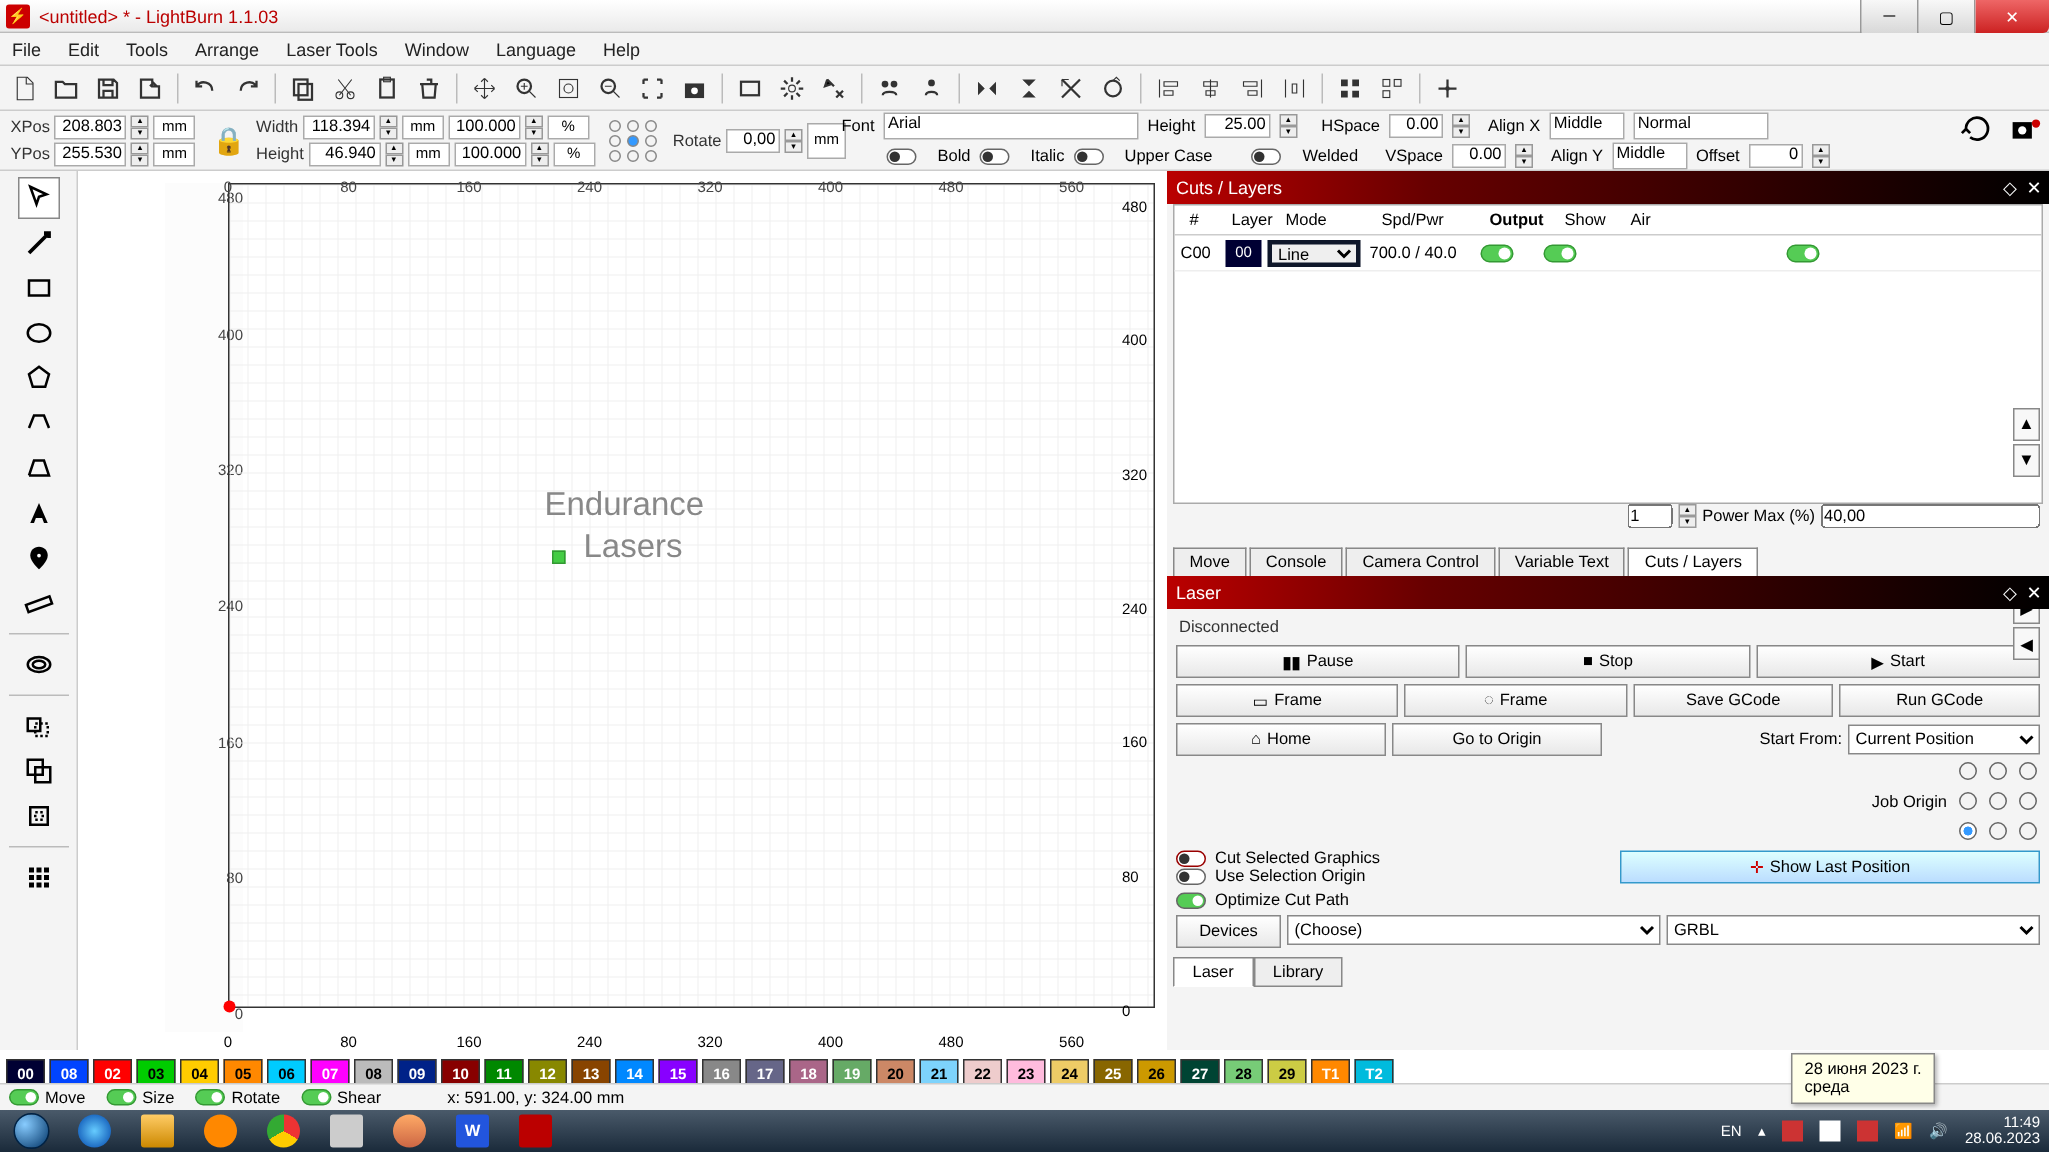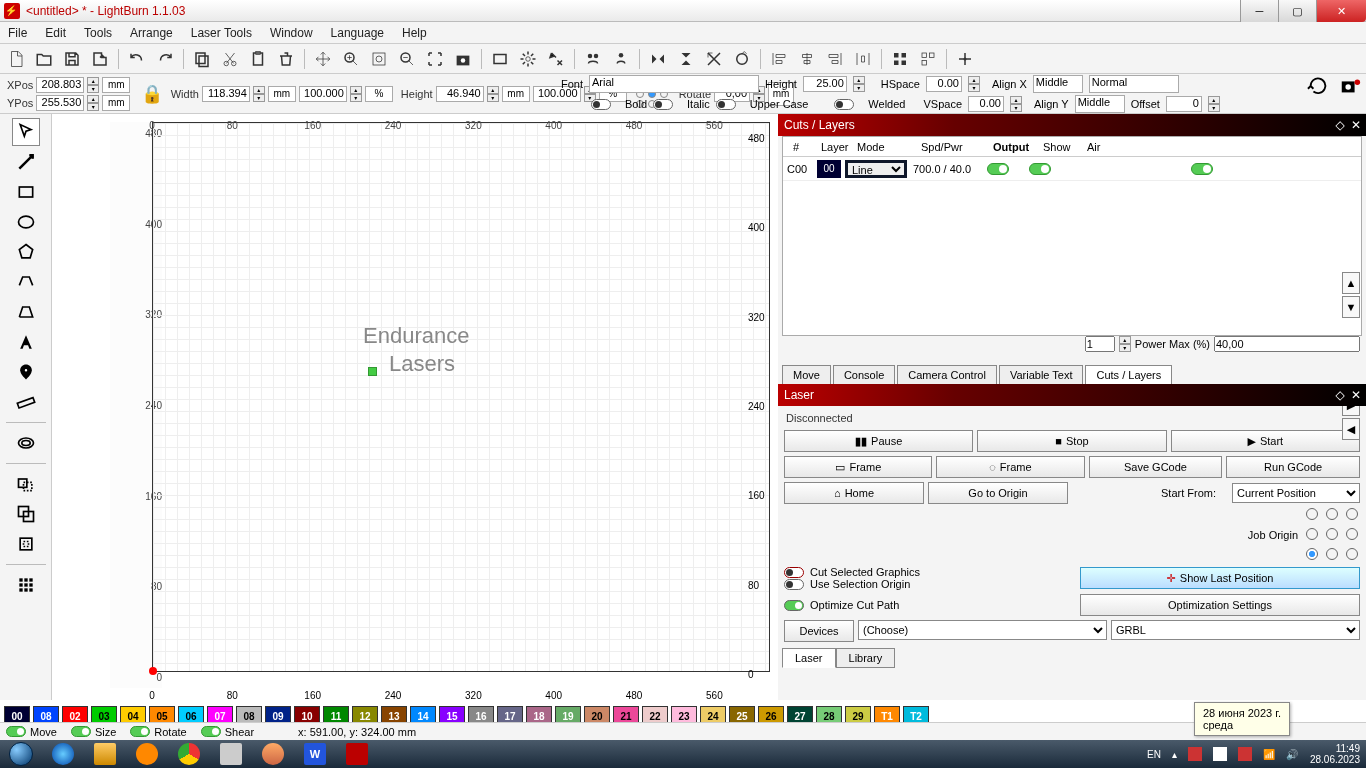--- a/index.html
+++ b/index.html
@@ -365,21 +365,21 @@
       <label>YPos</label>
       <span class="propnum">255.530</span>
       <div class="spin">
           <div>▴</div>
           <div>▾</div>
         </div>
       <span class="propunit">mm</span>
     </div>
   </div>
   <div style="font-size:18px;color:#c90;padding:0 4px;">🔒</div>
-  <div style="display:flex;flex-direction:row;gap:2px;justify-content:space-between;">
+  <div style="display:flex;flex-direction:column;gap:2px;justify-content:space-between;">
     <div class="propcell">
       <label>Width</label>
       <span class="propnum">118.394</span>
       <div class="spin">
           <div>▴</div>
           <div>▾</div>
         </div>
       <span class="propunit">mm</span>
       <span class="propnum">100.000</span>
       <div class="spin">
@@ -735,21 +735,21 @@
         </div>
       <div class="lbtn" style="flex:0.9;">Save GCode</div>
       <div class="lbtn" style="flex:0.9;">Run GCode</div>
     </div>
     <div class="btnrow">
       <div class="lbtn" style="flex:0 0 140px;">
           <span>⌂</span>
           <span>Home</span>
         </div>
       <div class="lbtn" style="flex:0 0 140px;">Go to Origin</div>
-      <div style="flex:1;display:flex;align-items:center;justify-content:flex-end;gap:16px;">
+      <div style="flex:1;display:flex;align-items:center;justify-content:flex-end;gap:4px;">
         <span>Start From:</span>
         <select class="devsel" style="width:128px;"><option>Current Position</option></select>
       </div>
     </div>
     <div style="display:flex;justify-content:flex-end;align-items:center;gap:8px;">
       <span>Job Origin</span>
       <div class="origingrid">
         <div class="r"></div>
           <div class="r"></div>
           <div class="r"></div>
@@ -775,21 +775,20 @@
       <div class="lbtn blue" style="flex:0 0 280px;">
           <span style="color:#c00;">✛</span>
           <span>Show Last Position</span>
         </div>
     </div>
     <div style="display:flex;justify-content:space-between;align-items:center;">
       <div class="chkrow">
           <div class="toggle on"></div>
           <span>Optimize Cut Path</span>
         </div>
-      <div class="lbtn" style="flex:0 0 280px;">Optimization Settings</div>
     </div>
     <div class="btnrow">
       <div class="lbtn" style="flex:0 0 70px;">Devices</div>
       <select class="devsel" style="flex:1;"><option>(Choose)</option></select>
       <select class="devsel" style="flex:1;"><option>GRBL</option></select>
     </div>
   </div>
   <div class="bottomtabs">
     <div class="bt active">Laser</div>
     <div class="bt">Library</div>
@@ -811,21 +810,21 @@
     <div class="sw" style="background: rgb(0, 136, 0); color: rgb(255, 255, 255);">11</div>
     <div class="sw" style="background: rgb(136, 136, 0); color: rgb(255, 255, 255);">12</div>
     <div class="sw" style="background: rgb(136, 68, 0); color: rgb(255, 255, 255);">13</div>
     <div class="sw" style="background: rgb(0, 136, 255); color: rgb(255, 255, 255);">14</div>
     <div class="sw" style="background: rgb(136, 0, 255); color: rgb(255, 255, 255);">15</div>
     <div class="sw" style="background: rgb(136, 136, 136); color: rgb(255, 255, 255);">16</div>
     <div class="sw" style="background: rgb(102, 102, 136); color: rgb(255, 255, 255);">17</div>
     <div class="sw" style="background: rgb(170, 102, 136); color: rgb(255, 255, 255);">18</div>
     <div class="sw" style="background: rgb(102, 170, 102); color: rgb(255, 255, 255);">19</div>
     <div class="sw" style="background: rgb(204, 136, 102); color: rgb(0, 0, 0);">20</div>
-    <div class="sw" style="background: #ec4899; color: rgb(0, 0, 0);">21</div>
+    <div class="sw" style="background: #7dd3fc; color: rgb(0, 0, 0);">21</div>
     <div class="sw" style="background: rgb(238, 204, 204); color: rgb(0, 0, 0);">22</div>
     <div class="sw" style="background: rgb(255, 187, 221); color: rgb(0, 0, 0);">23</div>
     <div class="sw" style="background: rgb(238, 204, 102); color: rgb(0, 0, 0);">24</div>
     <div class="sw" style="background: rgb(136, 102, 0); color: rgb(255, 255, 255);">25</div>
     <div class="sw" style="background: rgb(204, 153, 0); color: rgb(0, 0, 0);">26</div>
     <div class="sw" style="background: rgb(0, 68, 51); color: rgb(255, 255, 255);">27</div>
     <div class="sw" style="background: rgb(119, 204, 119); color: rgb(0, 0, 0);">28</div>
     <div class="sw" style="background: rgb(204, 204, 68); color: rgb(0, 0, 0);">29</div>
     <div class="sw" style="background: rgb(255, 136, 0); color: rgb(255, 255, 255);">T1</div>
     <div class="sw" style="background: rgb(0, 187, 221); color: rgb(255, 255, 255);">T2</div>

